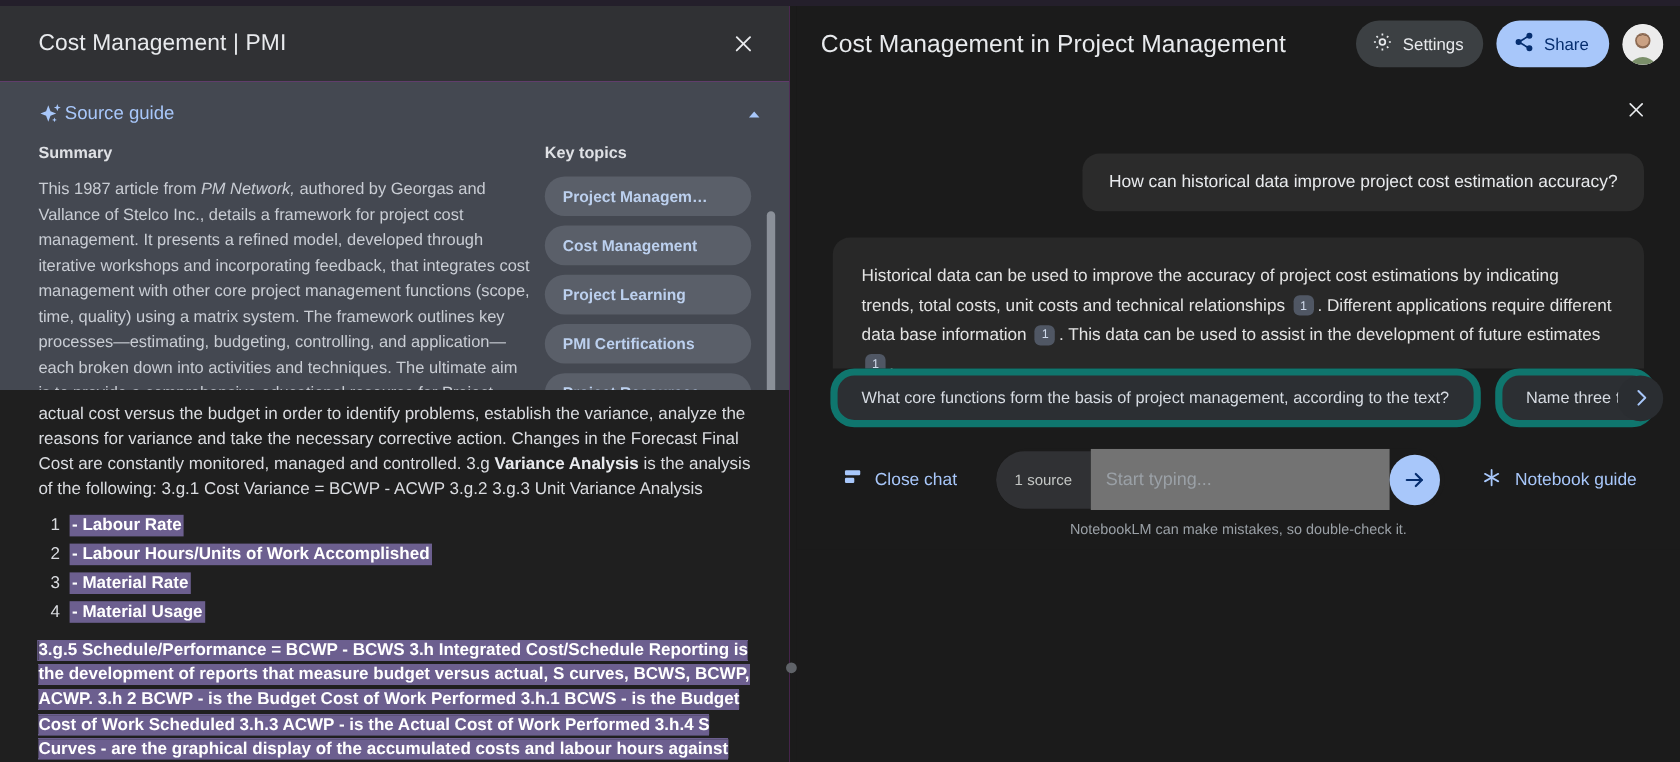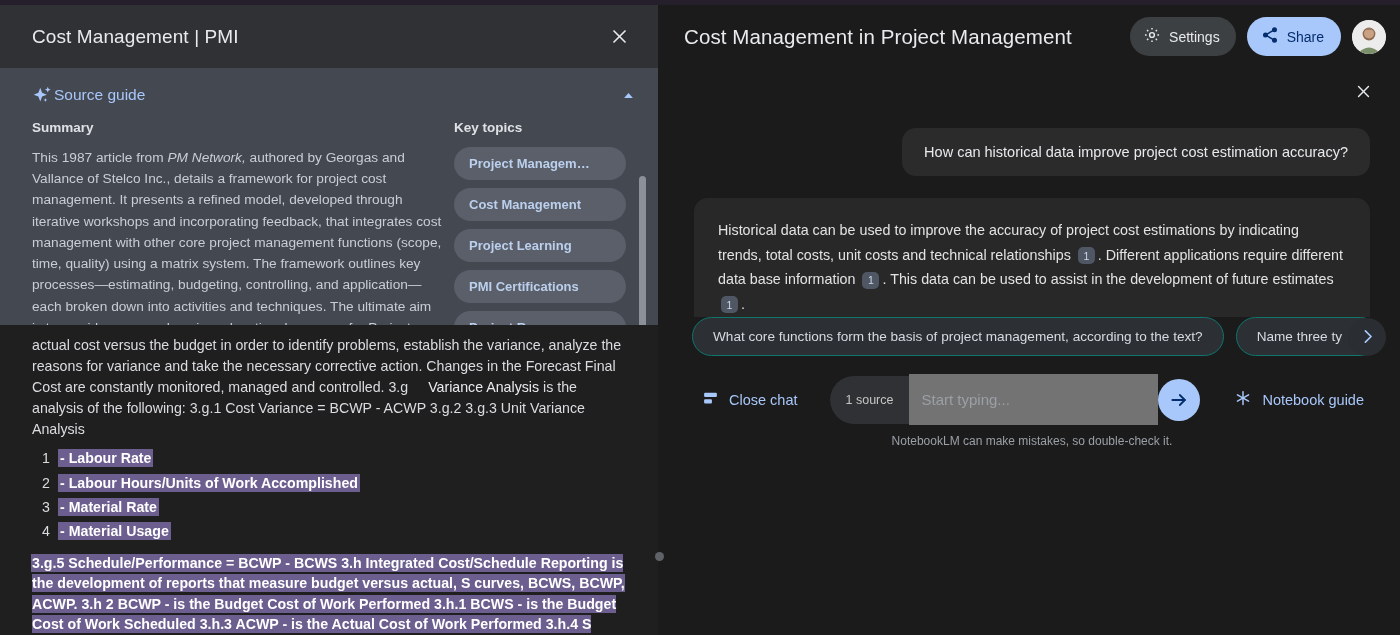--- a/index.html
+++ b/index.html
@@ -72,21 +72,21 @@
     width: 7px; height: 190px; background: #8b9099; border-radius: 4px; cursor: pointer;
   }
 
   
   .doc-area {
     flex: 1; background: #1f1f1f; position: relative;
     padding: 10px 28px 0 32px;
     overflow: hidden;
   }
   .doc-p { color: #dadce0; font-size: 14.2px; line-height: 1.47; }
-  .doc-p b { font-weight: normal; color: #e8eaed; margin-left: 16px; }
+  .doc-p b { font-weight: bold; color: #e8eaed; }
   .doc-list { list-style: none; margin-top: 7px; }
   .doc-list li {
     color: #dadce0; font-size: 14.2px; line-height: 1.71; padding-left: 26px; position: relative;
   }
   .doc-list li .num { position: absolute; left: 10px; color: #dadce0; }
   .doc-list li .hl { background: #6c5f8f; color: #ffffff; font-weight: bold; padding: 1px 2px; }
   .sel-block {
     margin-top: 9px;
     font-size: 14.2px; line-height: 1.455; font-weight: bold;
     color: #ffffff;
@@ -159,21 +159,21 @@
     border-radius: 20px; padding: 10px 18px 10px 14px; cursor: pointer; border: none;
   }
 
   
   .sugg-row {
     display: flex; align-items: center; gap: 12px;
     padding: 0 20px 0 28px; margin-bottom: 18px; position: relative;
   }
   .sugg-chip {
     background: #2c2f33; color: #d6dbe2; font-size: 13.6px;
-    border: 1px solid #0f766e;
+    border: 6px solid #0f766e;
     border-radius: 20px; padding: 11px 20px; white-space: nowrap; cursor: pointer;
   }
   .sugg-chip.clipped { width: 148px; overflow: hidden; text-overflow: clip; }
   .sugg-next {
     position: absolute; right: 14px; top: 50%; transform: translateY(-50%);
     width: 38px; height: 38px; border-radius: 50%; background: #2a2d31;
     display: flex; align-items: center; justify-content: center;
     color: #a8c7fa; cursor: pointer;
   }
 

